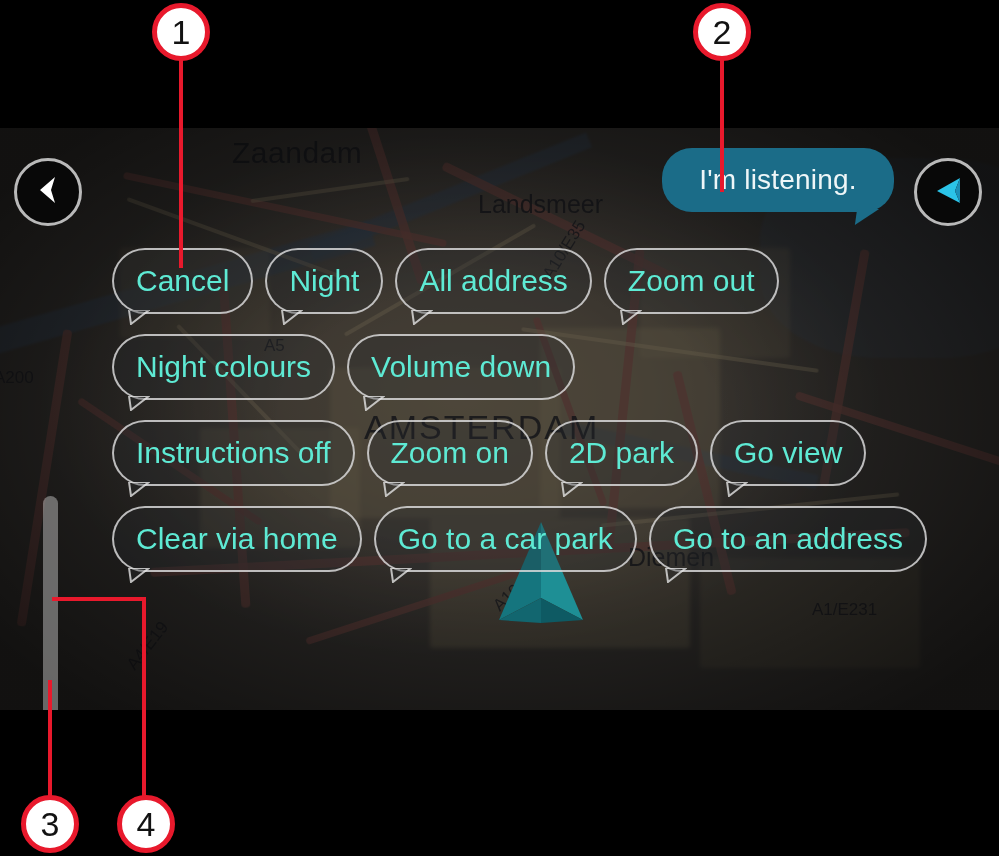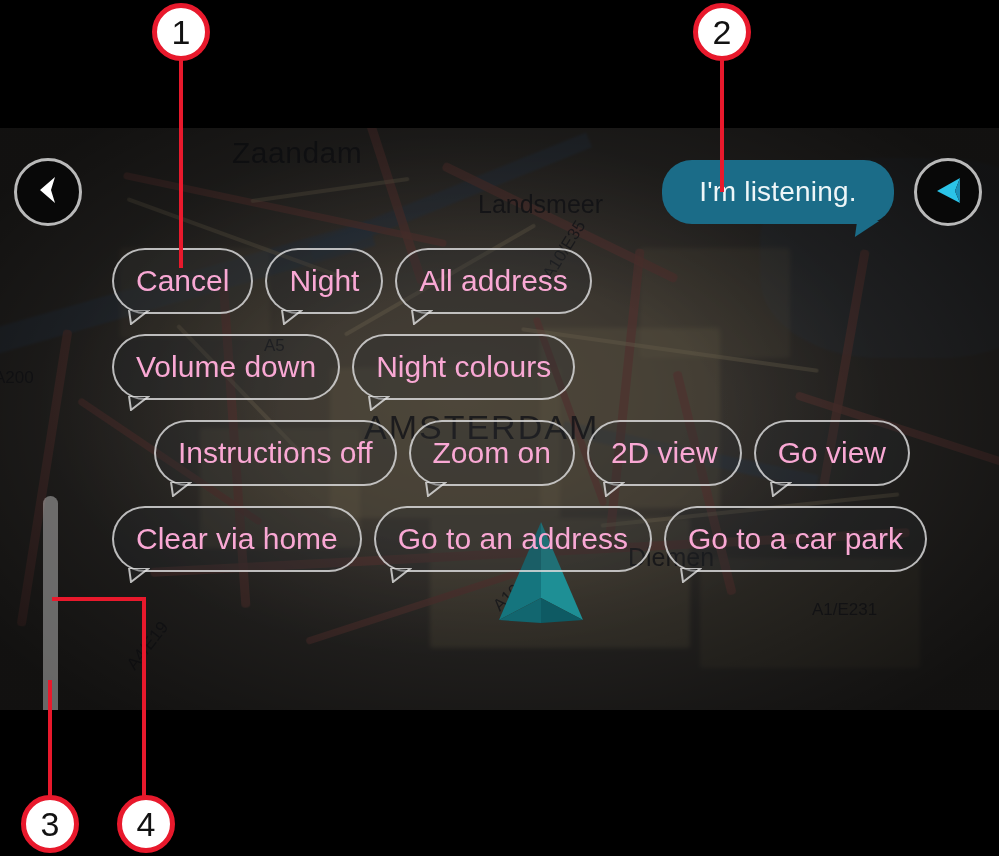--- a/index.html
+++ b/index.html
@@ -143,21 +143,21 @@
     height: 78px;
   }
   .cmd {
     position: relative;
     height: 66px;
     padding: 0 22px;
     display: flex; align-items: center; justify-content: center;
     border: 2px solid rgba(232,232,232,.78);
     border-radius: 34px;
     background: rgba(40,42,46,.30);
-    color: #f9a8d4;
+    color: #5eead4;
     font-size: 30px;
     font-family: "Liberation Sans", sans-serif;
     white-space: nowrap;
     margin-right: 12px;
   }
   .cmd .tail {
     position: absolute;
     left: 14px; bottom: -13px;
     width: 22px; height: 15px;
   }
@@ -264,21 +264,21 @@
 
     <div class="round-btn" id="compass-btn" style="top:30px;">
       <span>
         <svg width="36" height="36" viewBox="0 0 36 36">
           <path d="M30 6 L7 19 L30 31 L25 19 Z" fill="#2bc4e8"></path>
           <path d="M30 6 L25 19 L30 31 Z" fill="#1b90b8"></path>
         </svg>
       </span>
     </div>
 
-    <div id="listening-bubble" style="top:32px;left:662px;">
+    <div id="listening-bubble" style="top:20px;left:662px;">
       <span class="txt">I'm listening.</span>
       <span class="tail"></span>
     </div>
 
     <div id="commands" style="top:120px;">
 
       <div class="cmd-row" style="padding-left:112px;">
         <div class="cmd">
           <span>Cancel</span>
           <span class="tail">
@@ -297,60 +297,68 @@
             </span>
         </div>
         <div class="cmd">
           <span>All address</span>
           <span class="tail">
               <svg width="22" height="15" viewBox="0 0 22 15">
                 <path d="M1 0 L21 0 L3 14 Z" fill="rgba(40,42,46,.30)" stroke="rgba(232,232,232,.78)" stroke-width="2"></path>
               </svg>
             </span>
         </div>
+        <div class="cmd">
+          <span>Zoom out</span>
+          <span class="tail">
+              <svg width="22" height="15" viewBox="0 0 22 15">
+                <path d="M1 0 L21 0 L3 14 Z" fill="rgba(40,42,46,.30)" stroke="rgba(232,232,232,.78)" stroke-width="2"></path>
+              </svg>
+            </span>
+        </div>
       </div>
 
       <div class="cmd-row" style="padding-left:112px;">
         <div class="cmd">
+          <span>Night colours</span>
+          <span class="tail">
+              <svg width="22" height="15" viewBox="0 0 22 15">
+                <path d="M1 0 L21 0 L3 14 Z" fill="rgba(40,42,46,.30)" stroke="rgba(232,232,232,.78)" stroke-width="2"></path>
+              </svg>
+            </span>
+        </div>
+        <div class="cmd">
           <span>Volume down</span>
           <span class="tail">
               <svg width="22" height="15" viewBox="0 0 22 15">
                 <path d="M1 0 L21 0 L3 14 Z" fill="rgba(40,42,46,.30)" stroke="rgba(232,232,232,.78)" stroke-width="2"></path>
               </svg>
             </span>
         </div>
-        <div class="cmd">
-          <span>Night colours</span>
-          <span class="tail">
-              <svg width="22" height="15" viewBox="0 0 22 15">
-                <path d="M1 0 L21 0 L3 14 Z" fill="rgba(40,42,46,.30)" stroke="rgba(232,232,232,.78)" stroke-width="2"></path>
-              </svg>
-            </span>
-        </div>
       </div>
 
-      <div class="cmd-row" style="padding-left:112px;margin-left:42px;">
+      <div class="cmd-row" style="padding-left:112px;">
         <div class="cmd">
           <span>Instructions off</span>
           <span class="tail">
               <svg width="22" height="15" viewBox="0 0 22 15">
                 <path d="M1 0 L21 0 L3 14 Z" fill="rgba(40,42,46,.30)" stroke="rgba(232,232,232,.78)" stroke-width="2"></path>
               </svg>
             </span>
         </div>
         <div class="cmd">
           <span>Zoom on</span>
           <span class="tail">
               <svg width="22" height="15" viewBox="0 0 22 15">
                 <path d="M1 0 L21 0 L3 14 Z" fill="rgba(40,42,46,.30)" stroke="rgba(232,232,232,.78)" stroke-width="2"></path>
               </svg>
             </span>
         </div>
         <div class="cmd">
-          <span>2D view</span>
+          <span>2D park</span>
           <span class="tail">
               <svg width="22" height="15" viewBox="0 0 22 15">
                 <path d="M1 0 L21 0 L3 14 Z" fill="rgba(40,42,46,.30)" stroke="rgba(232,232,232,.78)" stroke-width="2"></path>
               </svg>
             </span>
         </div>
         <div class="cmd">
           <span>Go view</span>
           <span class="tail">
               <svg width="22" height="15" viewBox="0 0 22 15">
@@ -363,29 +371,29 @@
       <div class="cmd-row" style="padding-left:112px;">
         <div class="cmd">
           <span>Clear via home</span>
           <span class="tail">
               <svg width="22" height="15" viewBox="0 0 22 15">
                 <path d="M1 0 L21 0 L3 14 Z" fill="rgba(40,42,46,.30)" stroke="rgba(232,232,232,.78)" stroke-width="2"></path>
               </svg>
             </span>
         </div>
         <div class="cmd">
+          <span>Go to a car park</span>
+          <span class="tail">
+              <svg width="22" height="15" viewBox="0 0 22 15">
+                <path d="M1 0 L21 0 L3 14 Z" fill="rgba(40,42,46,.30)" stroke="rgba(232,232,232,.78)" stroke-width="2"></path>
+              </svg>
+            </span>
+        </div>
+        <div class="cmd">
           <span>Go to an address</span>
-          <span class="tail">
-              <svg width="22" height="15" viewBox="0 0 22 15">
-                <path d="M1 0 L21 0 L3 14 Z" fill="rgba(40,42,46,.30)" stroke="rgba(232,232,232,.78)" stroke-width="2"></path>
-              </svg>
-            </span>
-        </div>
-        <div class="cmd">
-          <span>Go to a car park</span>
           <span class="tail">
               <svg width="22" height="15" viewBox="0 0 22 15">
                 <path d="M1 0 L21 0 L3 14 Z" fill="rgba(40,42,46,.30)" stroke="rgba(232,232,232,.78)" stroke-width="2"></path>
               </svg>
             </span>
         </div>
       </div>
 
     </div>
   </div>

